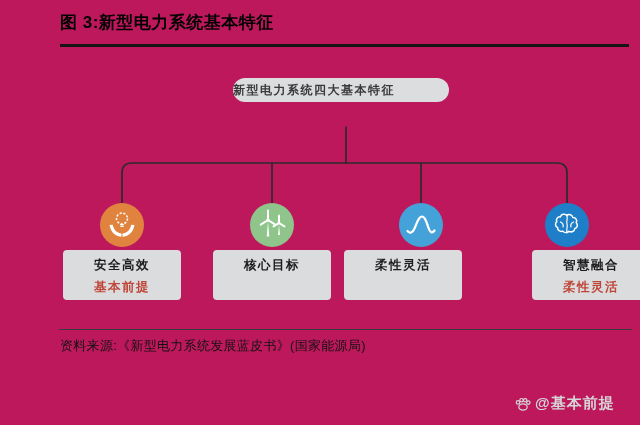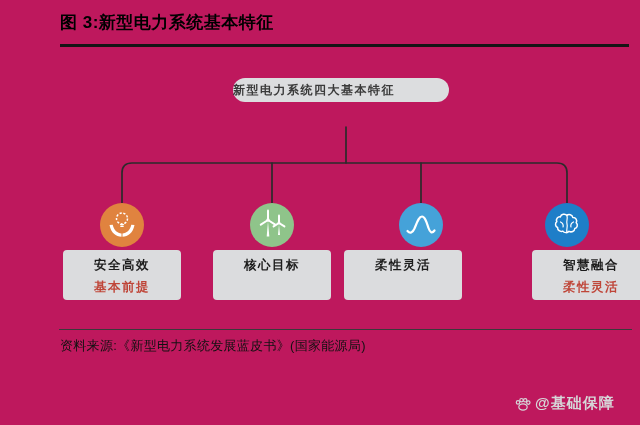--- a/index.html
+++ b/index.html
@@ -137,16 +137,16 @@
   <div class="watermark">
     <svg width="18" height="18" viewBox="0 0 18 18">
       <g fill="none" stroke="#d6d6d8" stroke-width="1.2">
         <ellipse cx="9" cy="12" rx="4.2" ry="3.1"></ellipse>
         <circle cx="4" cy="7.4" r="1.7"></circle>
         <circle cx="7.5" cy="5.2" r="1.7"></circle>
         <circle cx="11.2" cy="5.3" r="1.7"></circle>
         <circle cx="14.3" cy="7.6" r="1.7"></circle>
       </g>
     </svg>
-    <span>@基础保障</span>
+    <span>@基本前提</span>
   </div>
 
 </div>
 
 </body></html>

